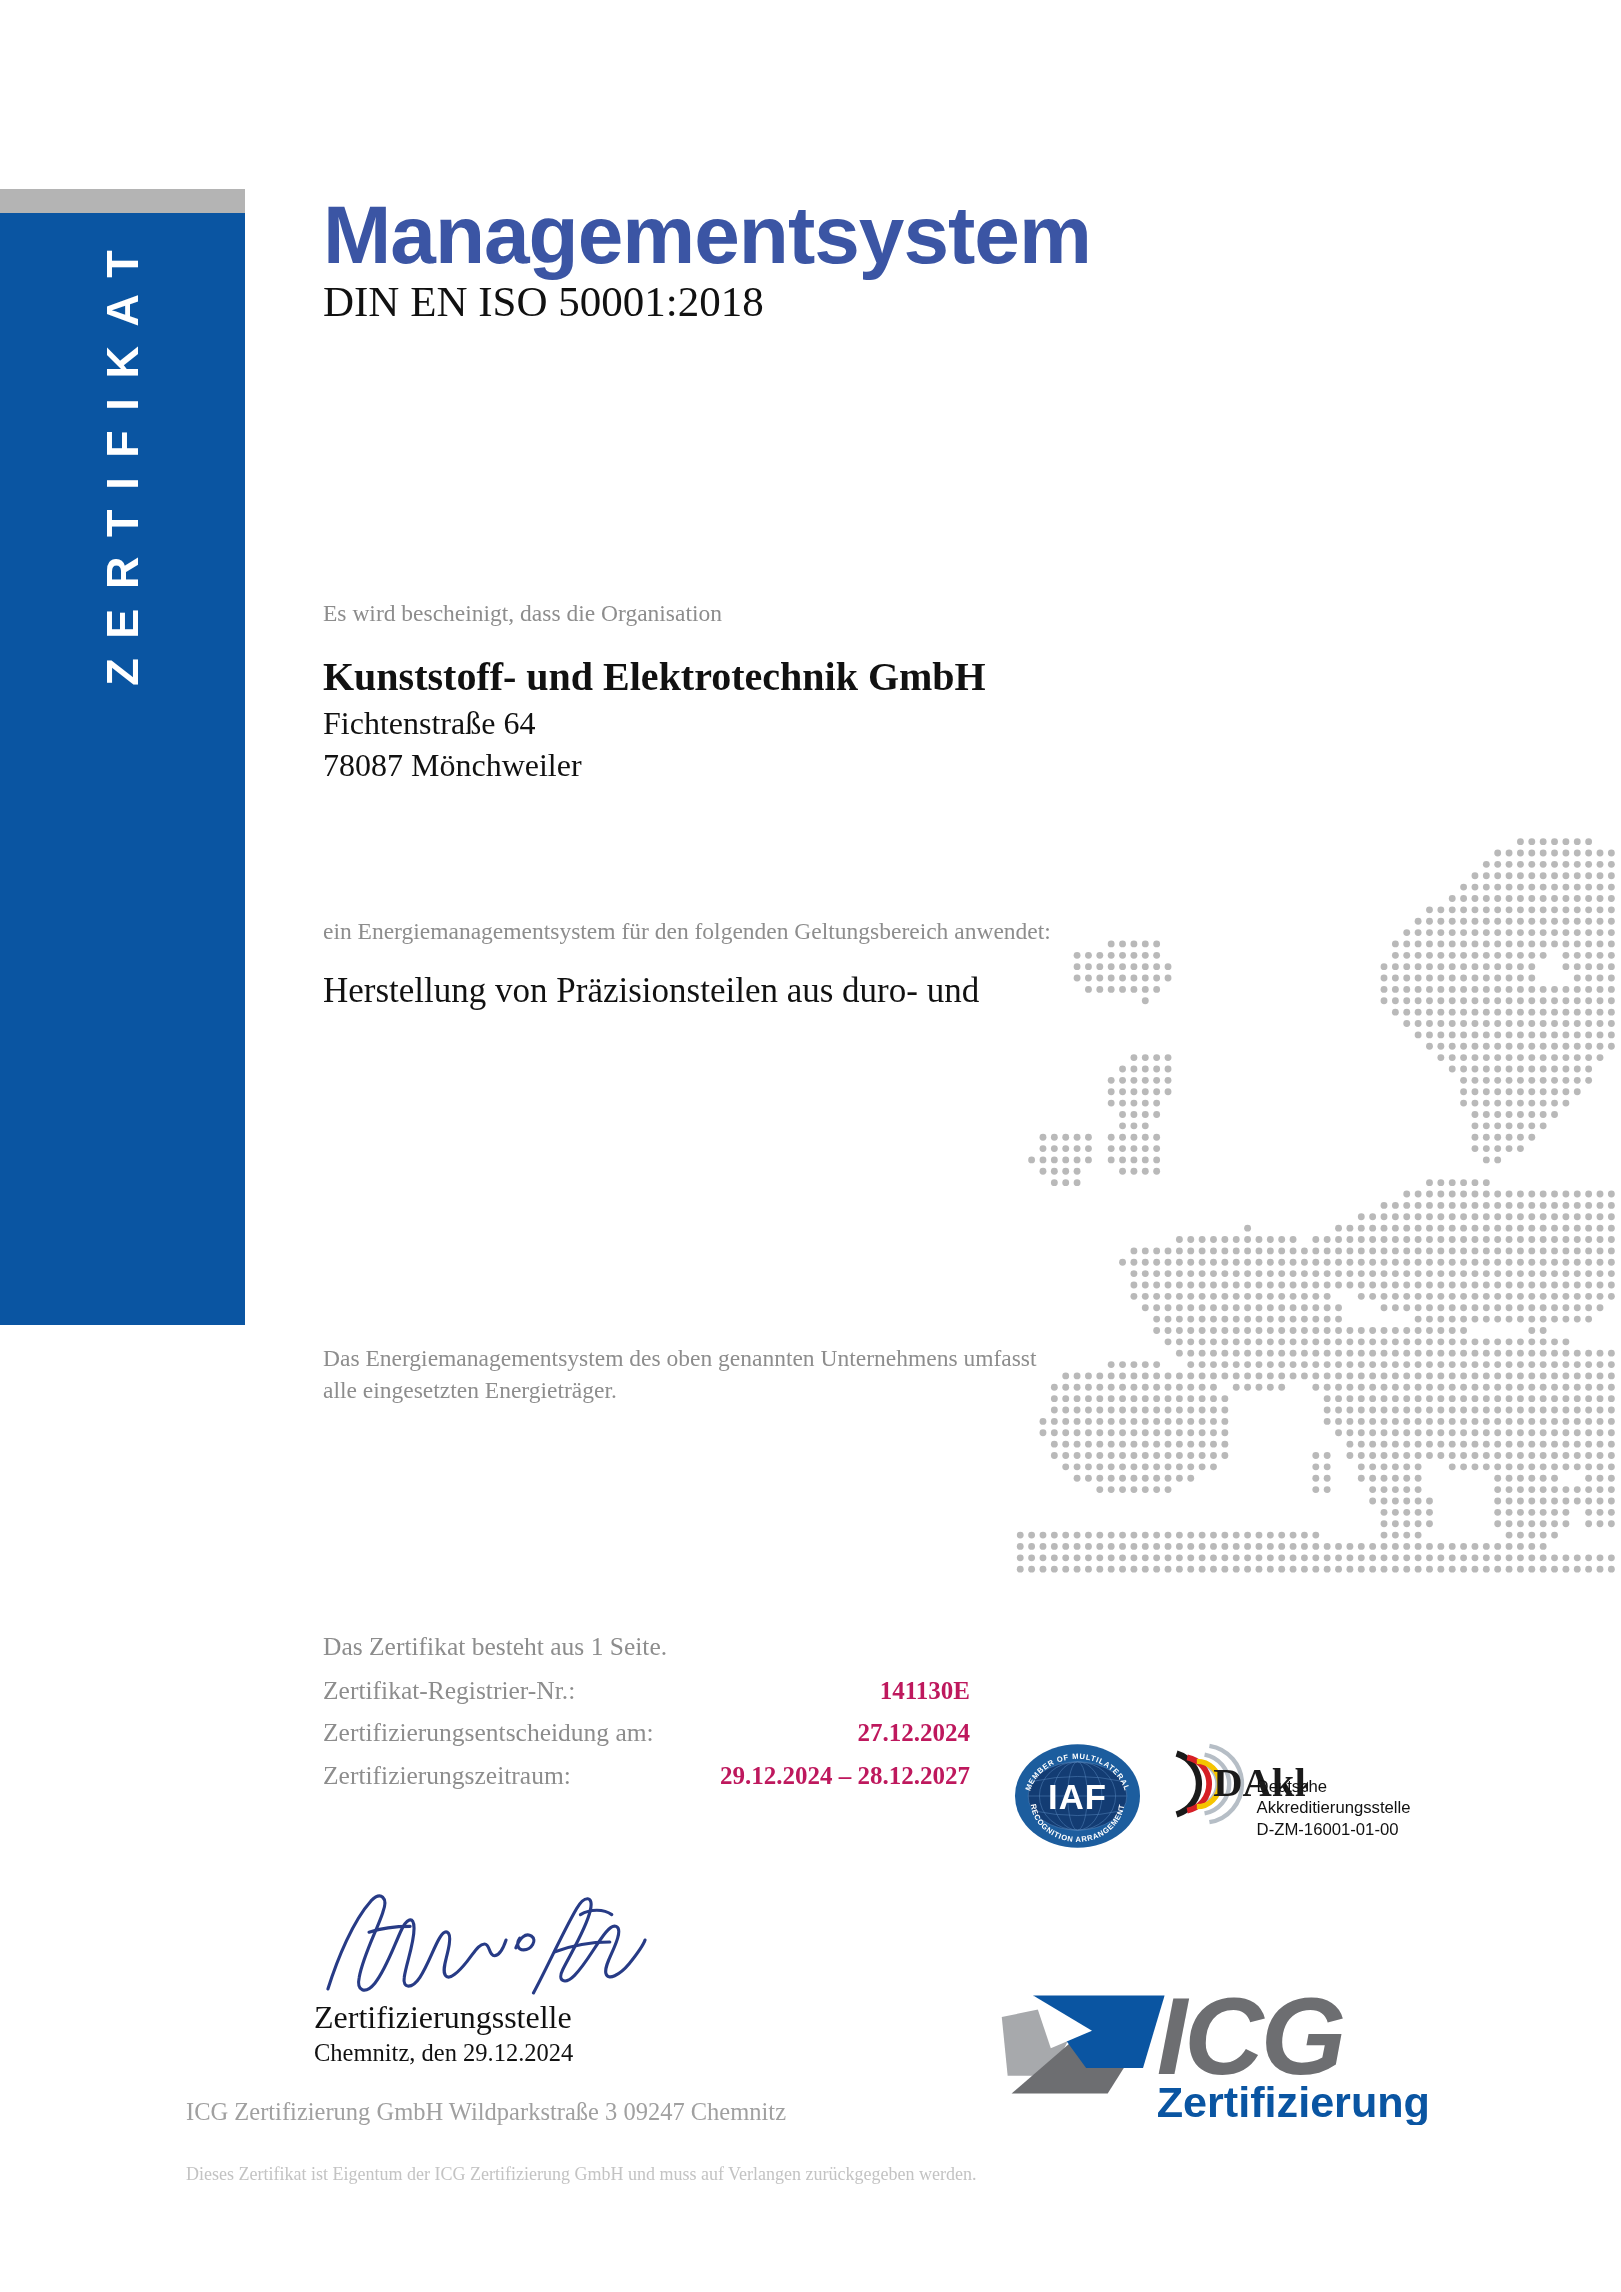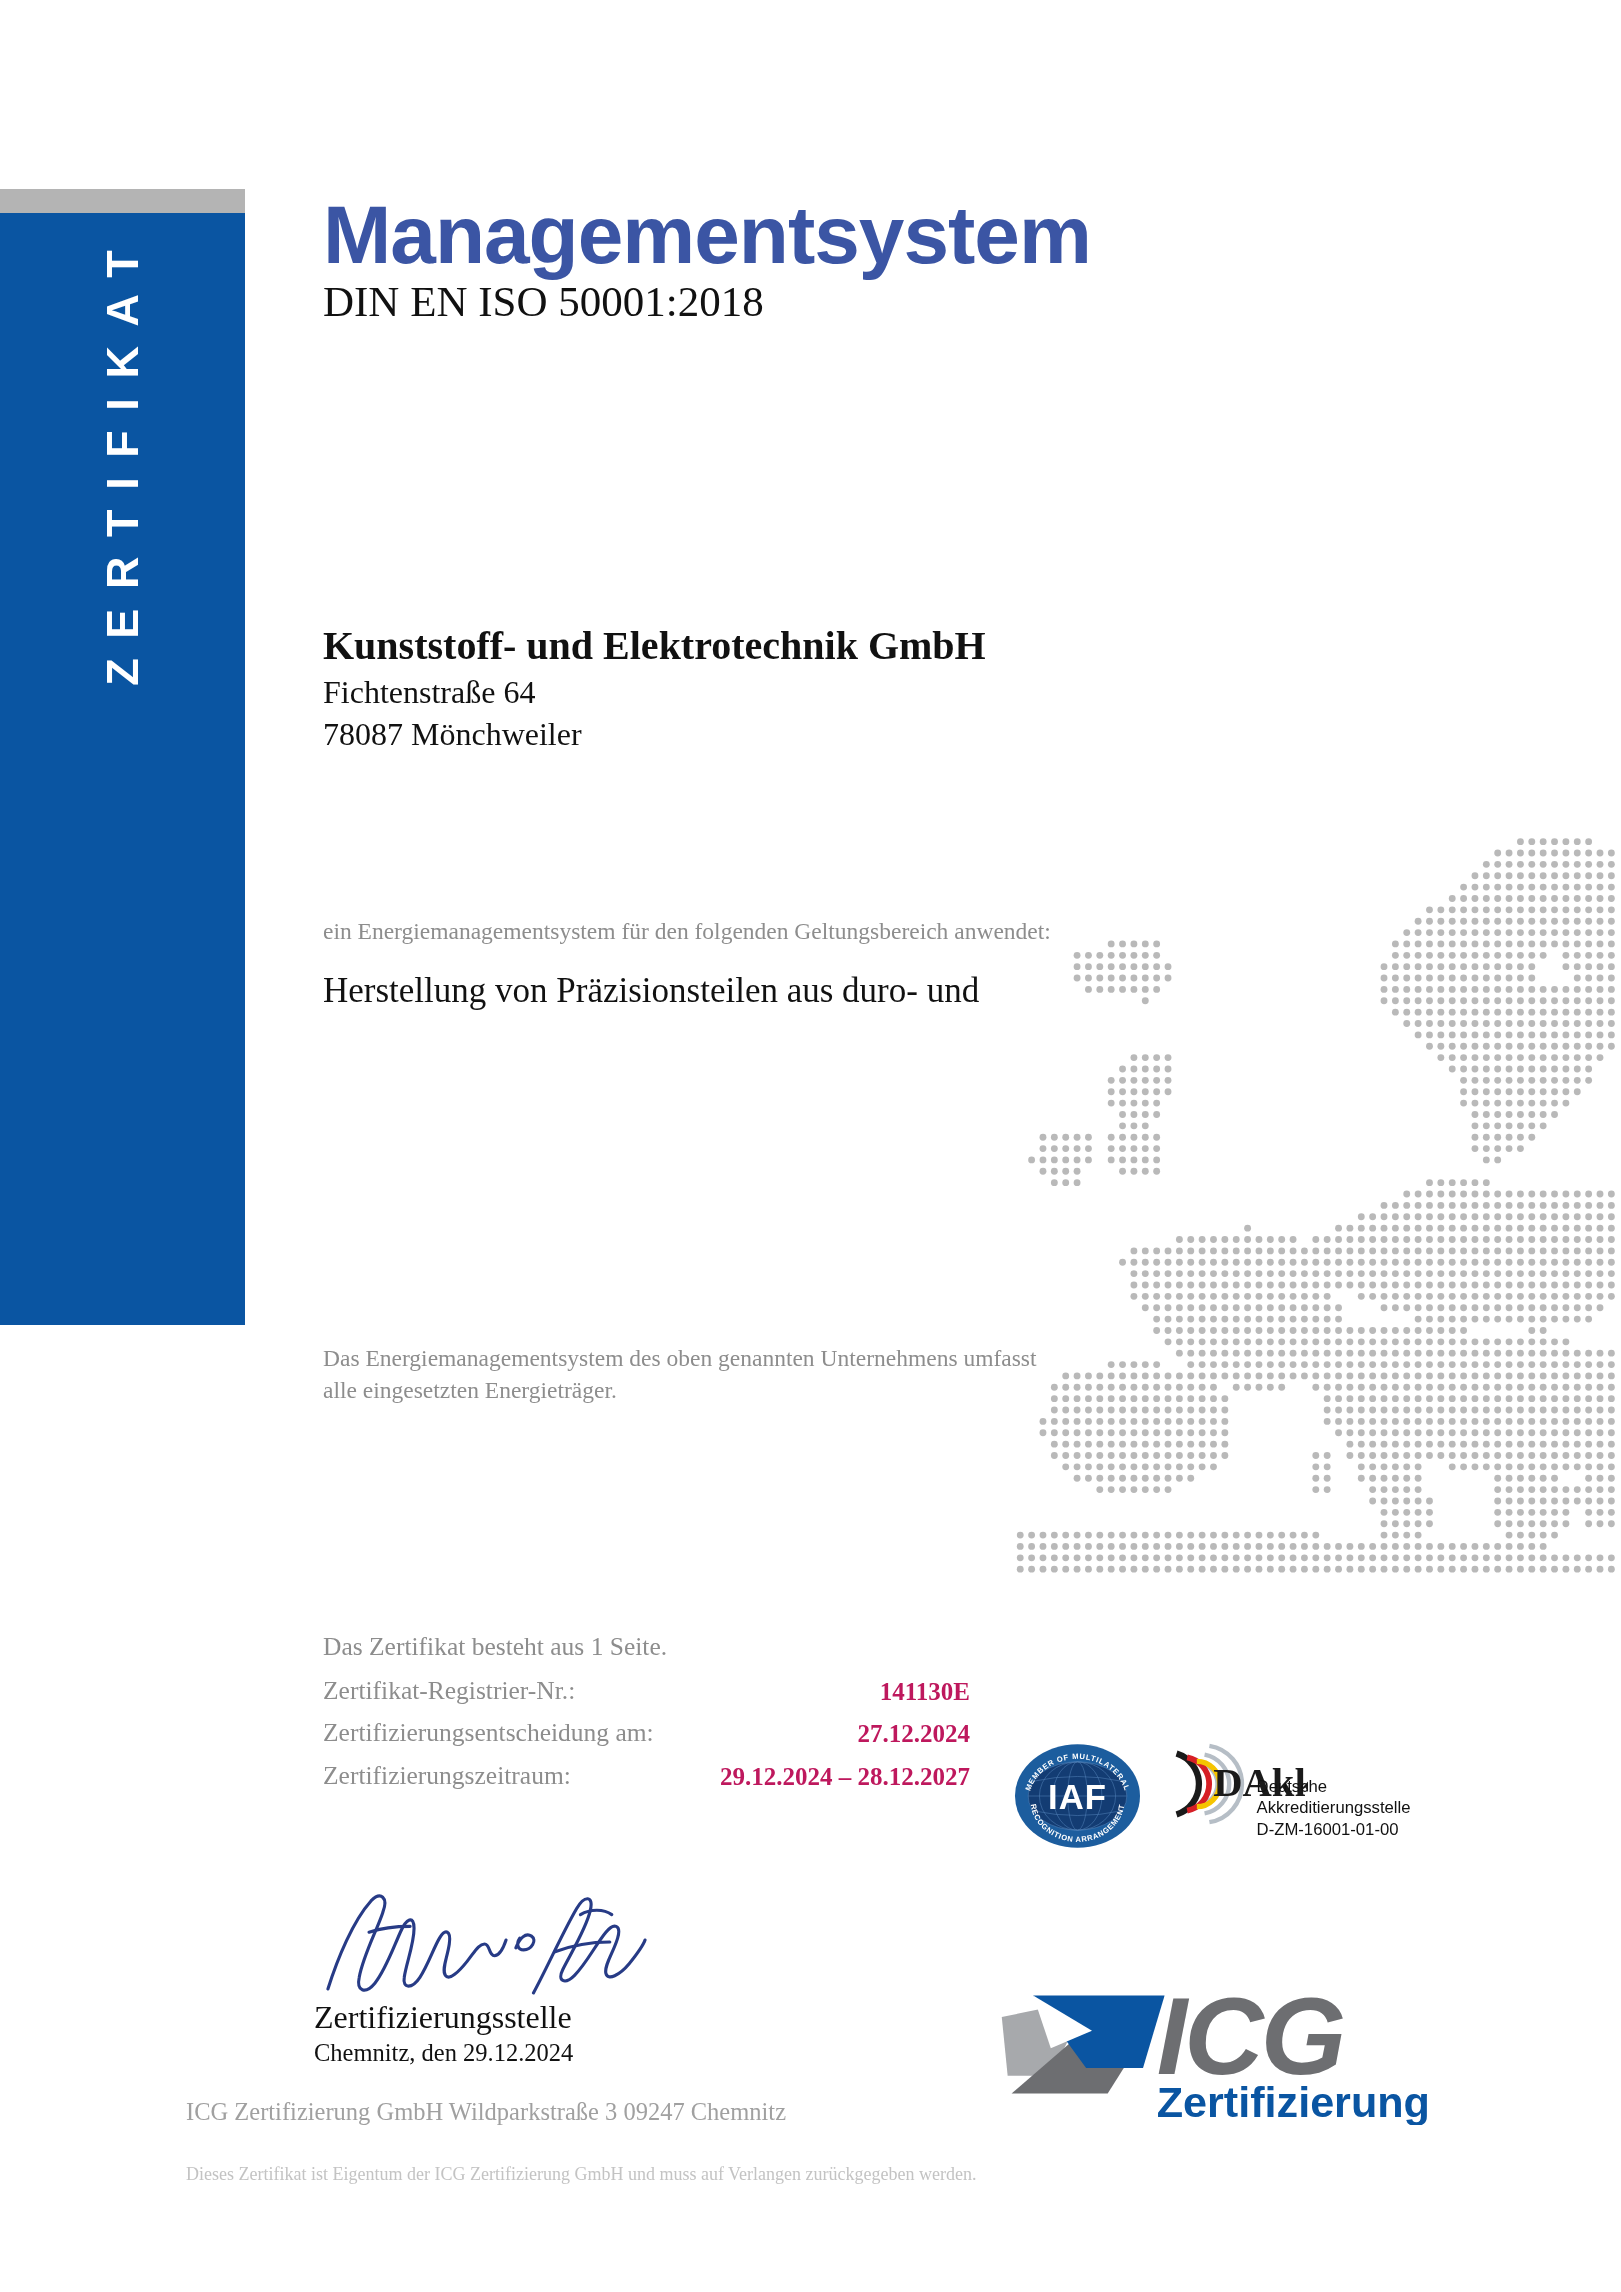--- a/index.html
+++ b/index.html
@@ -136,21 +136,21 @@
   #cert-details { left: 323px; top: 1632px; width: 647px; }
   .cert-pages {
     color: #8d8d8d;
     font-size: 25.5px;
     margin: 0 0 13.7px 0;
     font-family: "Liberation Serif", serif;
   }
   .cert-row {
     display: flex;
     justify-content: space-between;
-    align-items: flex-end;
+    align-items: center;
     margin-bottom: 12.7px;
   }
   .cert-key {
     color: #8d8d8d;
     font-size: 25.5px;
     white-space: nowrap;
   }
   .cert-val {
     color: #be185d;
     font-size: 25px;
@@ -1994,20 +1994,21 @@
       <circle cx="713.4" cy="841.0" r="3.5" fill="#b9b9b9"></circle>
     </g>
 </svg>
 
 <div class="content" id="title-block">
   <h1 id="doc-title">Managementsystem</h1>
   <p id="doc-subtitle-2">DIN EN ISO 50001:2018</p>
 </div>
 
 <div class="content" id="org-block">
+  <p class="label-muted">Es wird bescheinigt, dass die Organisation</p>
   <p id="org-name">Kunststoff- und Elektrotechnik GmbH</p>
   <p class="org-addr">Fichtenstraße 64</p>
   <p class="org-addr">78087 Mönchweiler</p>
 </div>
 
 <div class="content" id="scope-block">
   <p class="label-muted">ein Energiemanagementsystem für den folgenden Geltungsbereich anwendet:</p>
   <div id="scope-lines">
     <p class="scope-line">Herstellung von Präzisionsteilen aus duro- und</p>
   </div>

